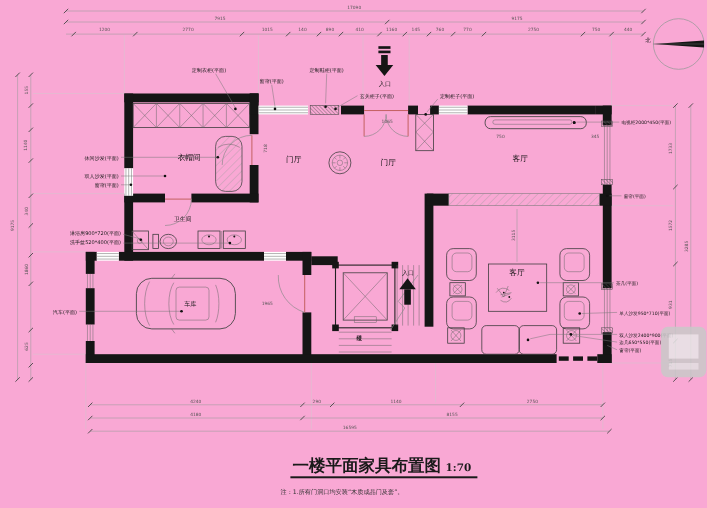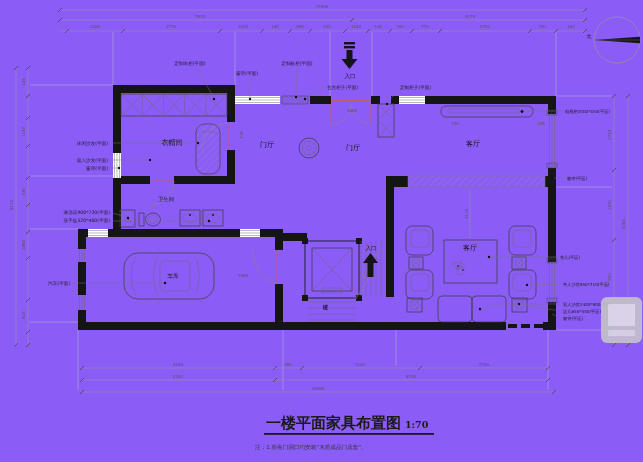--- a/index.html
+++ b/index.html
@@ -1,16 +1,16 @@
 <!DOCTYPE html>
 <html><head>
 <meta charset="utf-8">
 <style>
   html,body{margin:0;padding:0;background:#ffffff;}
-  .stage{position:relative;width:643px;height:462px;background:#8b5cf6;overflow:hidden;
+  .stage{position:relative;width:643px;height:462px;background:#f9a8d4;overflow:hidden;
          font-family:"DejaVu Sans",sans-serif;}
   svg{position:absolute;left:0;top:0;}
   svg text{fill:#222;font-family:"DejaVu Sans",sans-serif;}
   .w{fill:#151515;stroke:none;}
   .ln{stroke:#3a3a3a;stroke-width:.7;fill:none;}
   .ln2{stroke:#666;stroke-width:.45;fill:none;}
   .dml{stroke:#9a9a9a;stroke-width:.5;fill:none;}
   .tick{stroke:#444;stroke-width:.8;}
   .ext{stroke:#cccccc;stroke-width:.4;}
   .lead{stroke:#777;stroke-width:.45;fill:none;}

